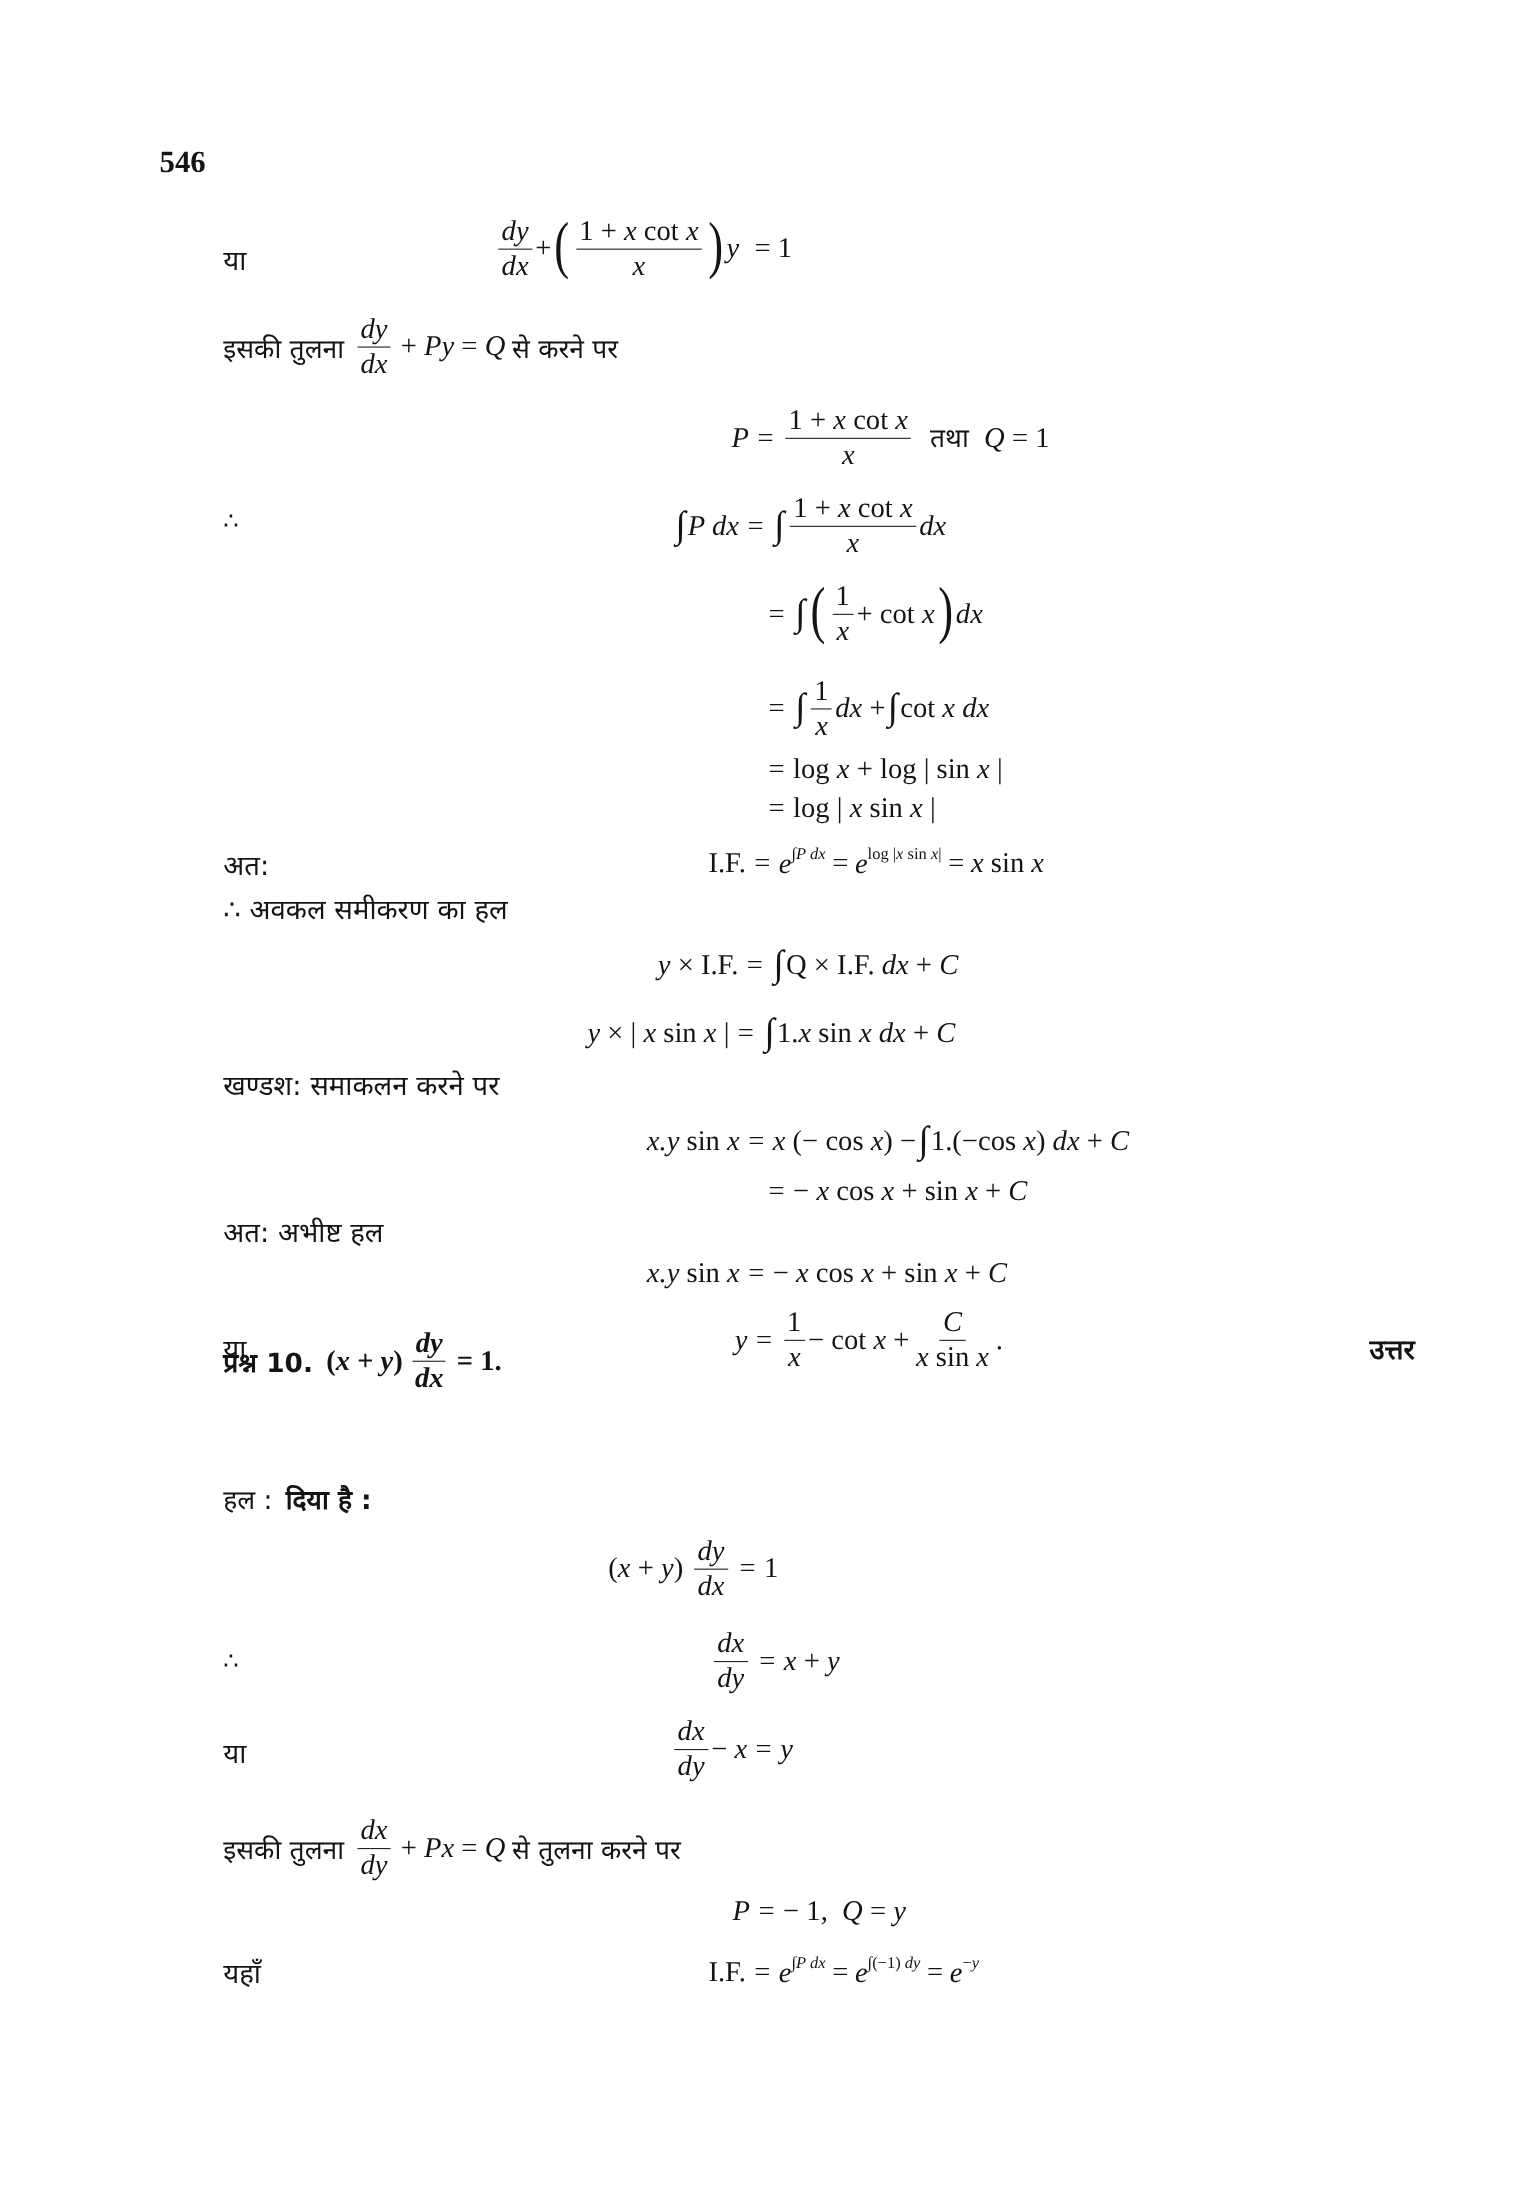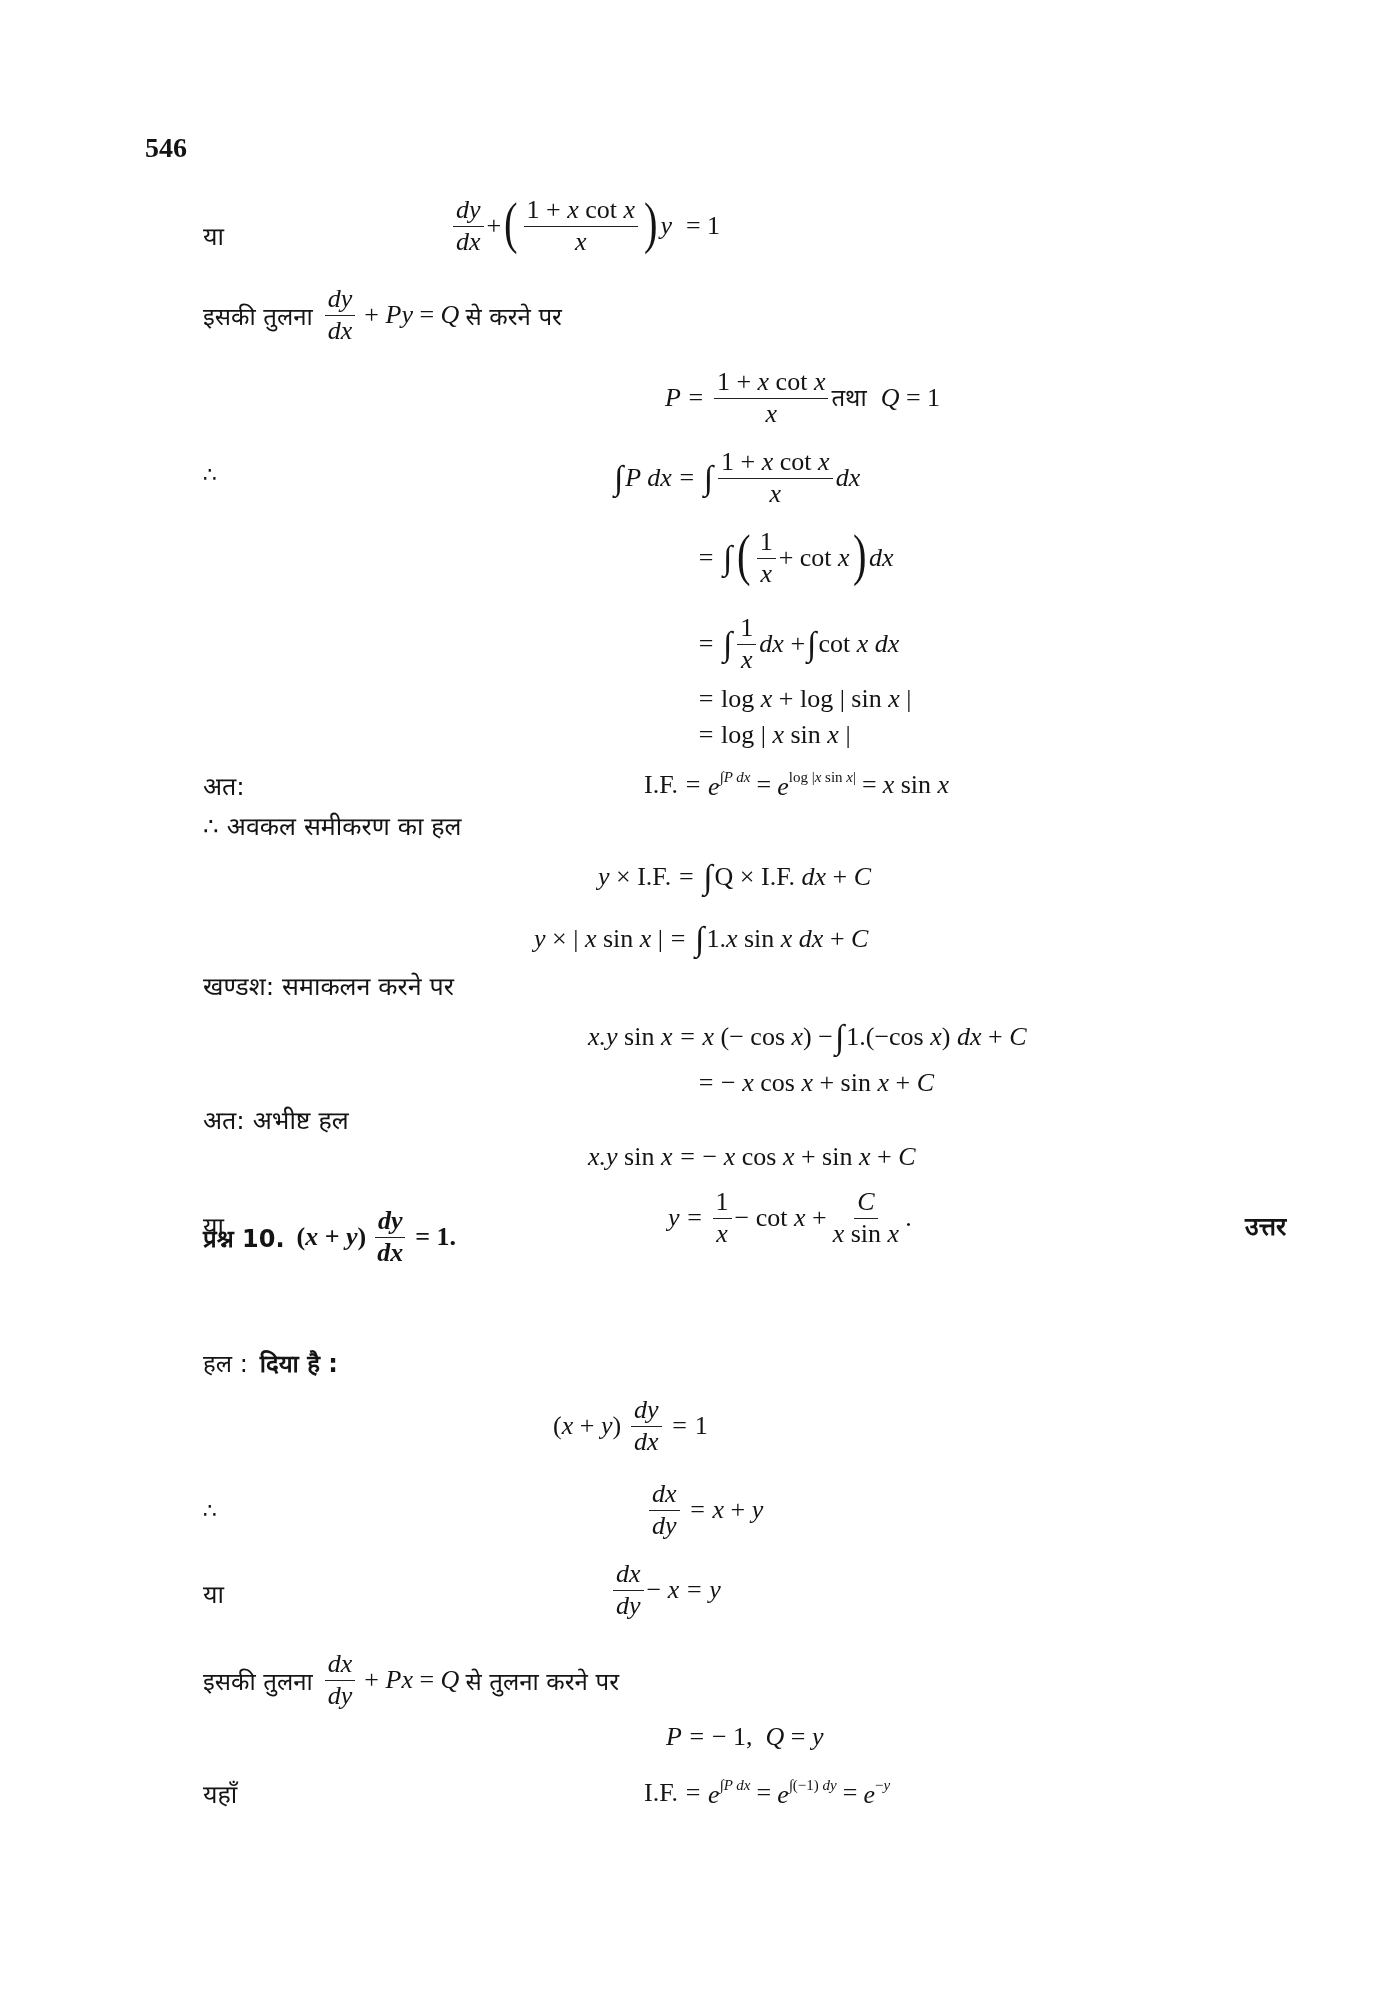--- a/index.html
+++ b/index.html
@@ -55,21 +55,21 @@
   <span class="hi" style="margin-left:6px">से करने पर</span>
 </div>
 
 <div class="abs m row" style="left:665px; top:368px">
   <span><i>P</i></span>
     <span class="eq">=</span>
   <span class="frac">
       <span class="num">1 + <i>x</i> cot <i>x</i></span>
       <span class="den"><i>x</i></span>
     </span>
-  <span class="hi" style="">तथा</span>
+  <span class="hi" style="margin-left:14px">तथा</span>
   <span style="margin-left:14px"><i>Q</i> = 1</span>
 </div>
 
 <div class="abs therefore" style="left:203px; top:462px">∴</div>
 <div class="abs m row" style="left:612px; top:448px">
   <span class="int">∫</span>
     <span><i>P dx</i></span>
     <span class="eq">=</span>
   <span class="int">∫</span>
   <span class="frac">

